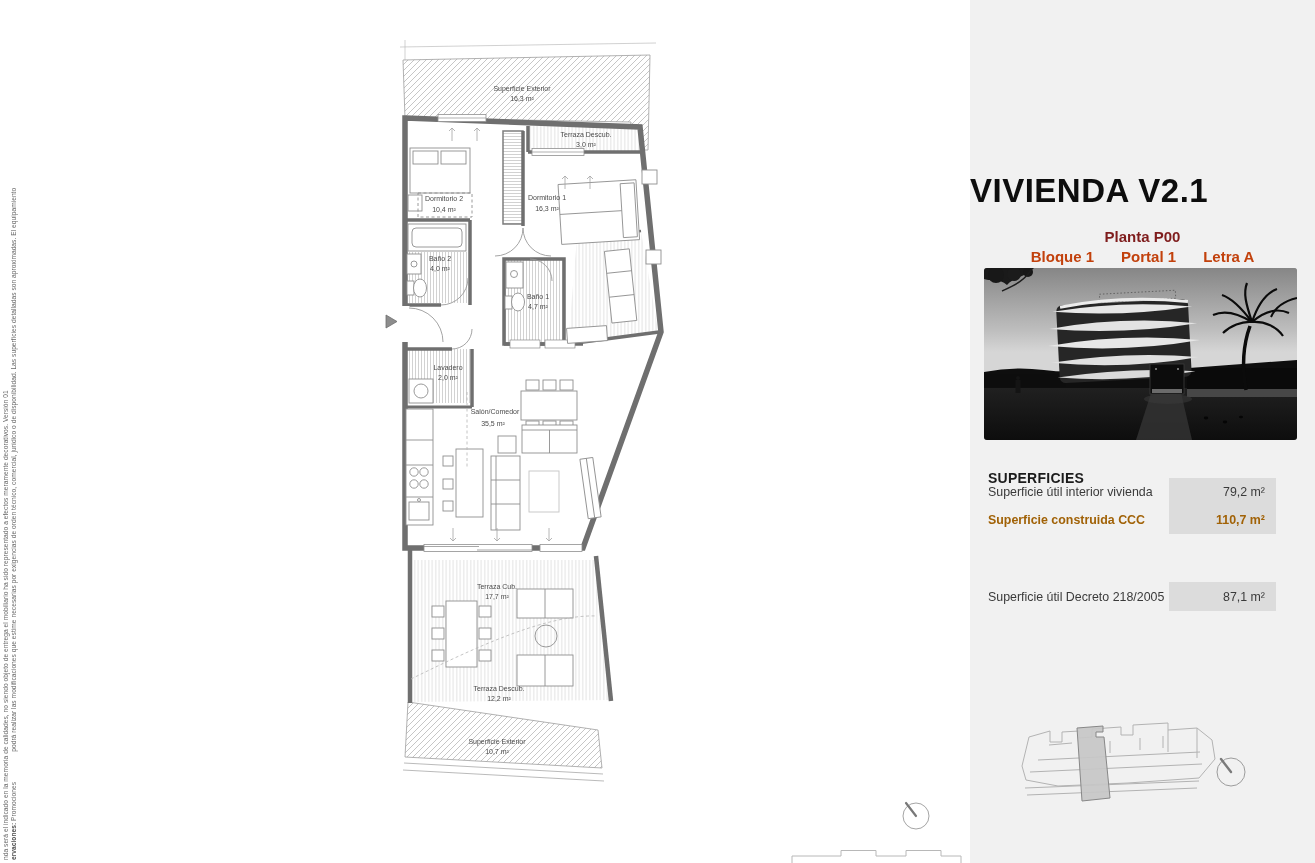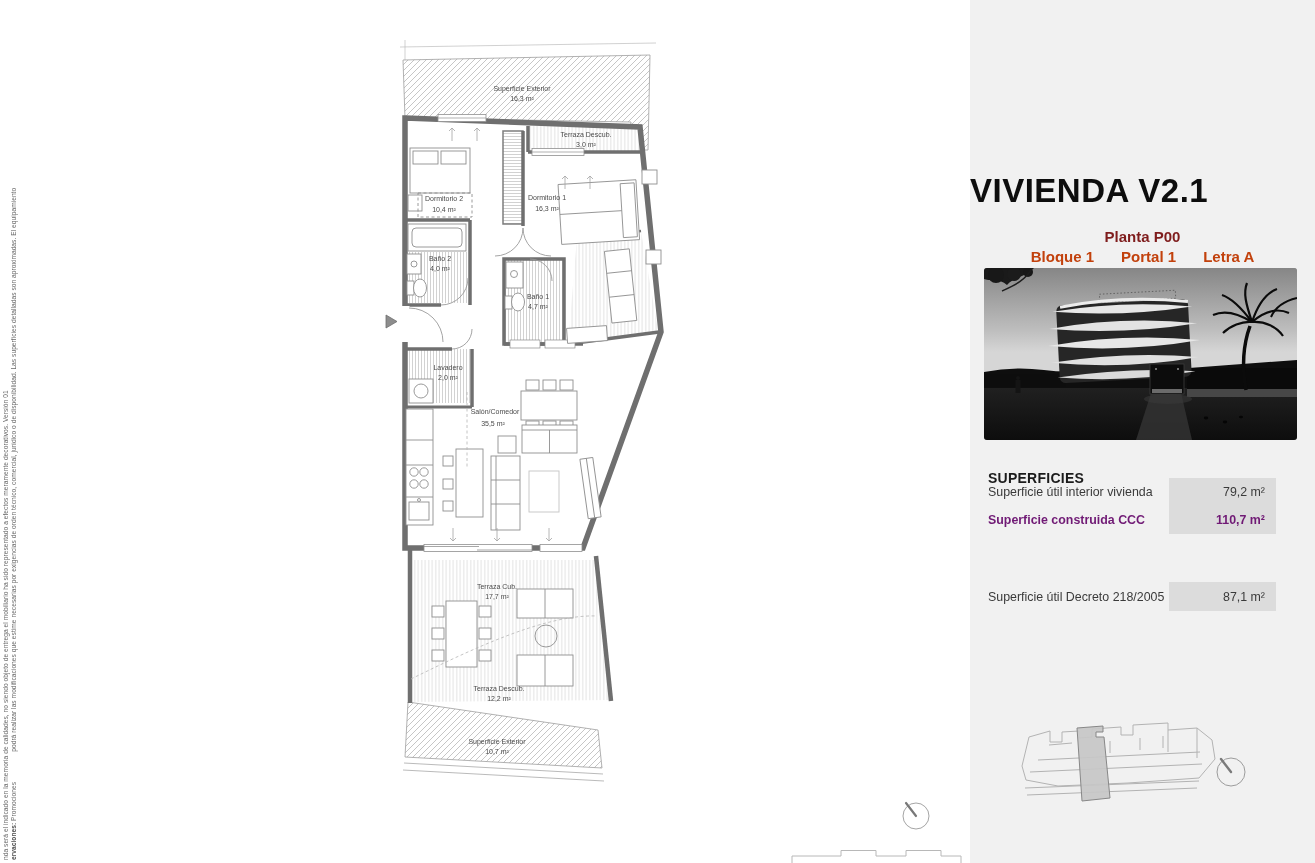--- a/index.html
+++ b/index.html
@@ -29,21 +29,21 @@
          border-radius:3px;overflow:hidden;background:#9a9a9a;}
   .sup-header{position:absolute;left:18px;top:458px;font-size:14px;font-weight:700;
          color:#1b1b1b;letter-spacing:.25px;}
   .sup-group{position:absolute;left:18px;width:288px;}
   .g1{top:478px;} .g2{top:582px;}
   .sup-row{display:flex;height:28px;align-items:center;font-size:12.4px;color:#3a3a3a;}
   .g2 .sup-row{height:29px;}
   .sup-label{flex:1;padding-right:2px;}
   .sup-val{width:107px;height:100%;background:#dcdcdc;display:flex;align-items:center;
          justify-content:flex-end;padding-right:11px;box-sizing:border-box;}
-  .bold{font-weight:700;color:#701a75;}
+  .bold{font-weight:700;color:#a16207;}
 
   
   .overlay{position:absolute;left:0;top:0;width:1315px;height:863px;pointer-events:none;}
   .rl{font-size:7px;fill:#4a4a4a;text-anchor:middle;font-family:"Liberation Sans",sans-serif;}
 </style>
 </head>
 <body>
 
 <div class="margin-note mn-a"><b>ervaciones:</b><span> Promociones                podrá realizar las modificaciones que estime necesarias por exigencias de orden técnico, comercial, jurídico o de disponibilidad. Las superficies detalladas son aproximadas. El equipamiento</span></div>
 <div class="margin-note mn-b">nda será el indicado en la memoria de calidades, no siendo objeto de entrega el mobiliario ha sido representado a efectos meramente decorativos. Versión 01</div>

